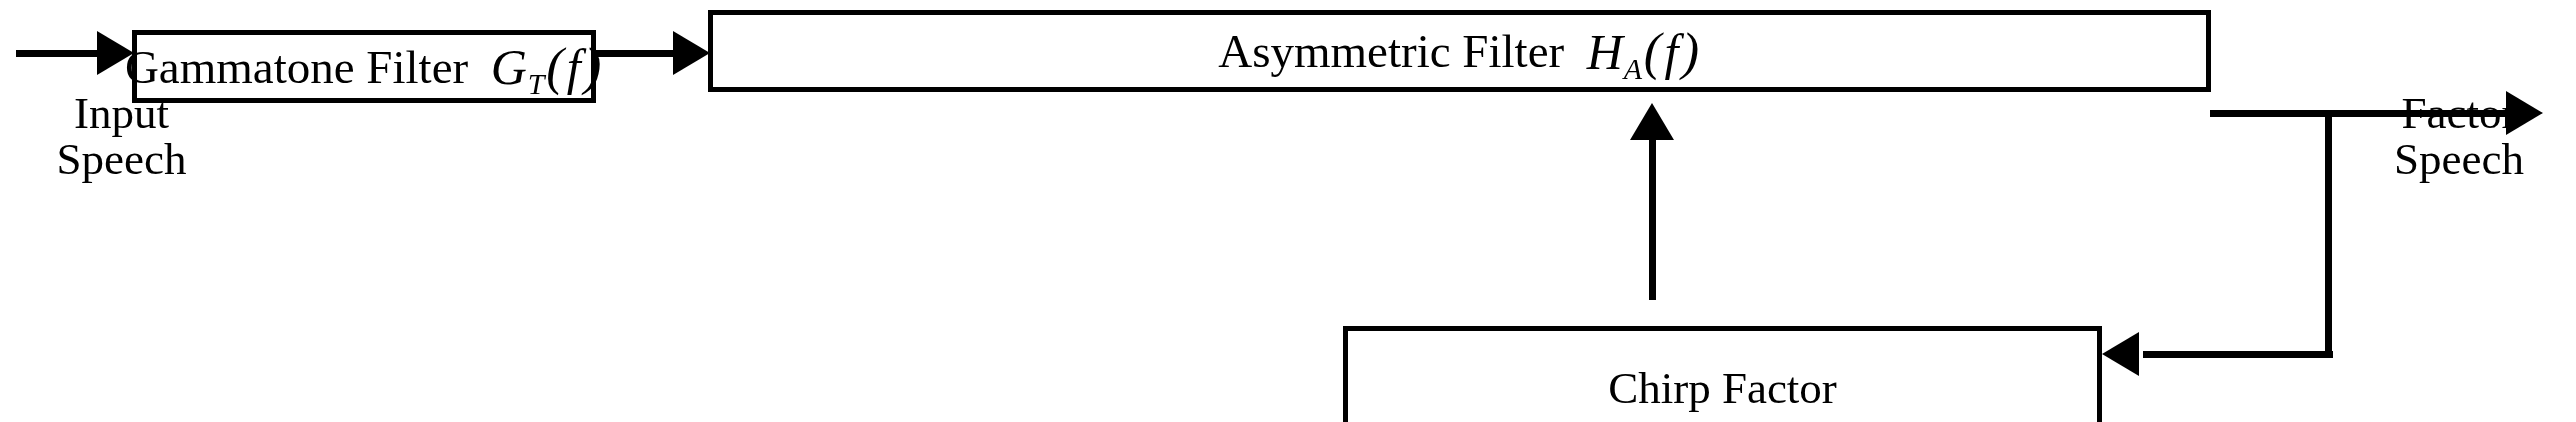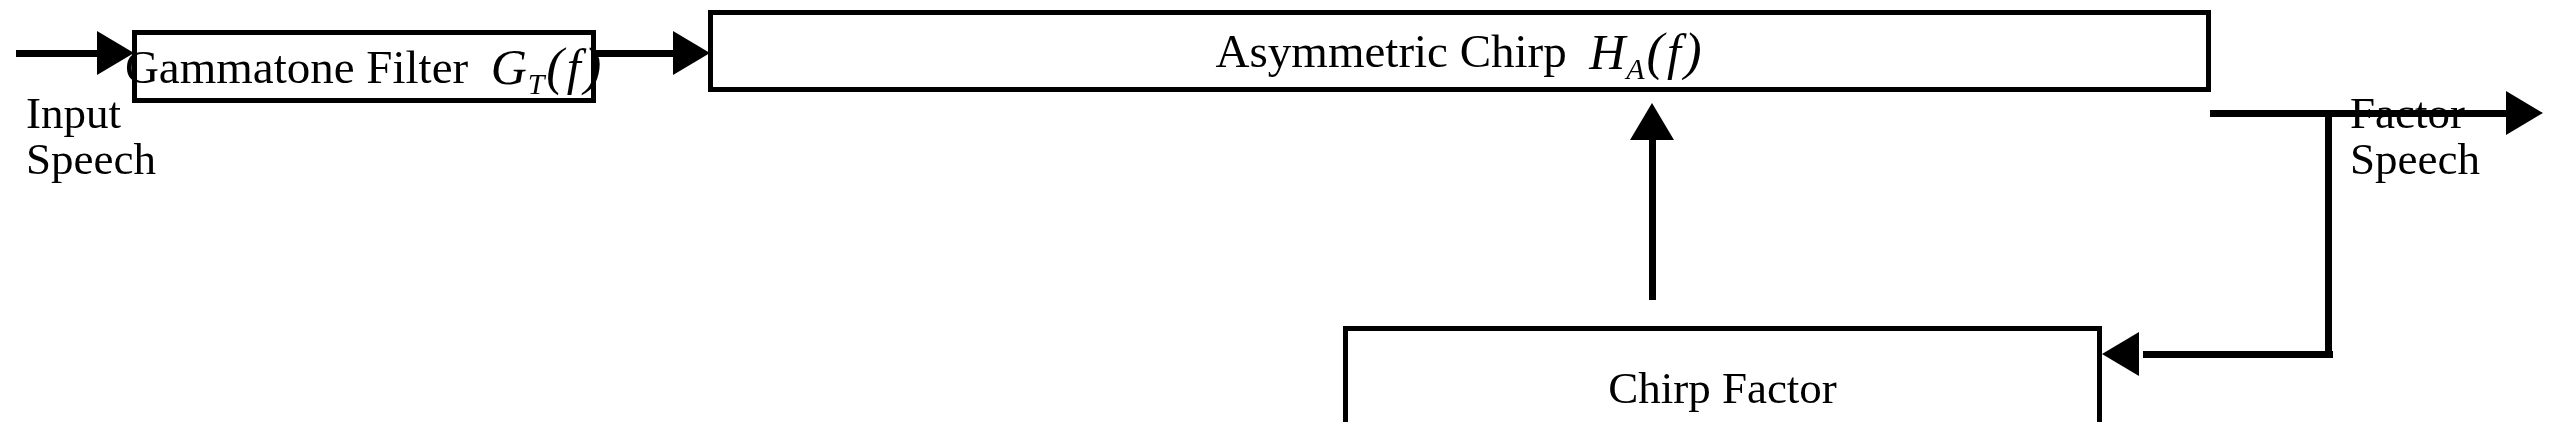--- a/index.html
+++ b/index.html
@@ -18,21 +18,21 @@
     box-sizing:border-box;
     border:5.2px solid #000;
     background:#fff;
     display:flex;
     align-items:center;
     justify-content:center;
     white-space:nowrap;
   }
   .hline{position:absolute;background:#000;height:7px;}
   .vline{position:absolute;background:#000;width:7px;}
-  .lbl{position:absolute;white-space:nowrap;text-align:left;line-height:1.02;}
+  .lbl{position:absolute;white-space:nowrap;text-align:center;line-height:1.02;}
 
   
   .arrow-r{
     position:absolute;width:0;height:0;
     border-top:22.6px solid transparent;
     border-bottom:22.6px solid transparent;
     border-left:37px solid #000;
   }
   .arrow-l{
     position:absolute;width:0;height:0;
@@ -101,21 +101,21 @@
           <span class="paren">)</span>
       </span>
     </div>
   </div>
 
   <div class="hline" id="link-1-2" style="left:596px;top:50px;width:78px;"></div>
   <div class="arrow-r" style="left:673px;top:31px;"></div>
 
   <div class="box" id="box-asymmetric">
     <div class="box-text">
-      <span>Asymmetric Chirp</span>
+      <span>Asymmetric Filter</span>
       <span class="math">
         <span>H</span>
           <span class="sub">A</span>
           <span class="paren">(</span>
           <span class="var-f">f</span>
           <span class="paren">)</span>
       </span>
     </div>
   </div>
 

